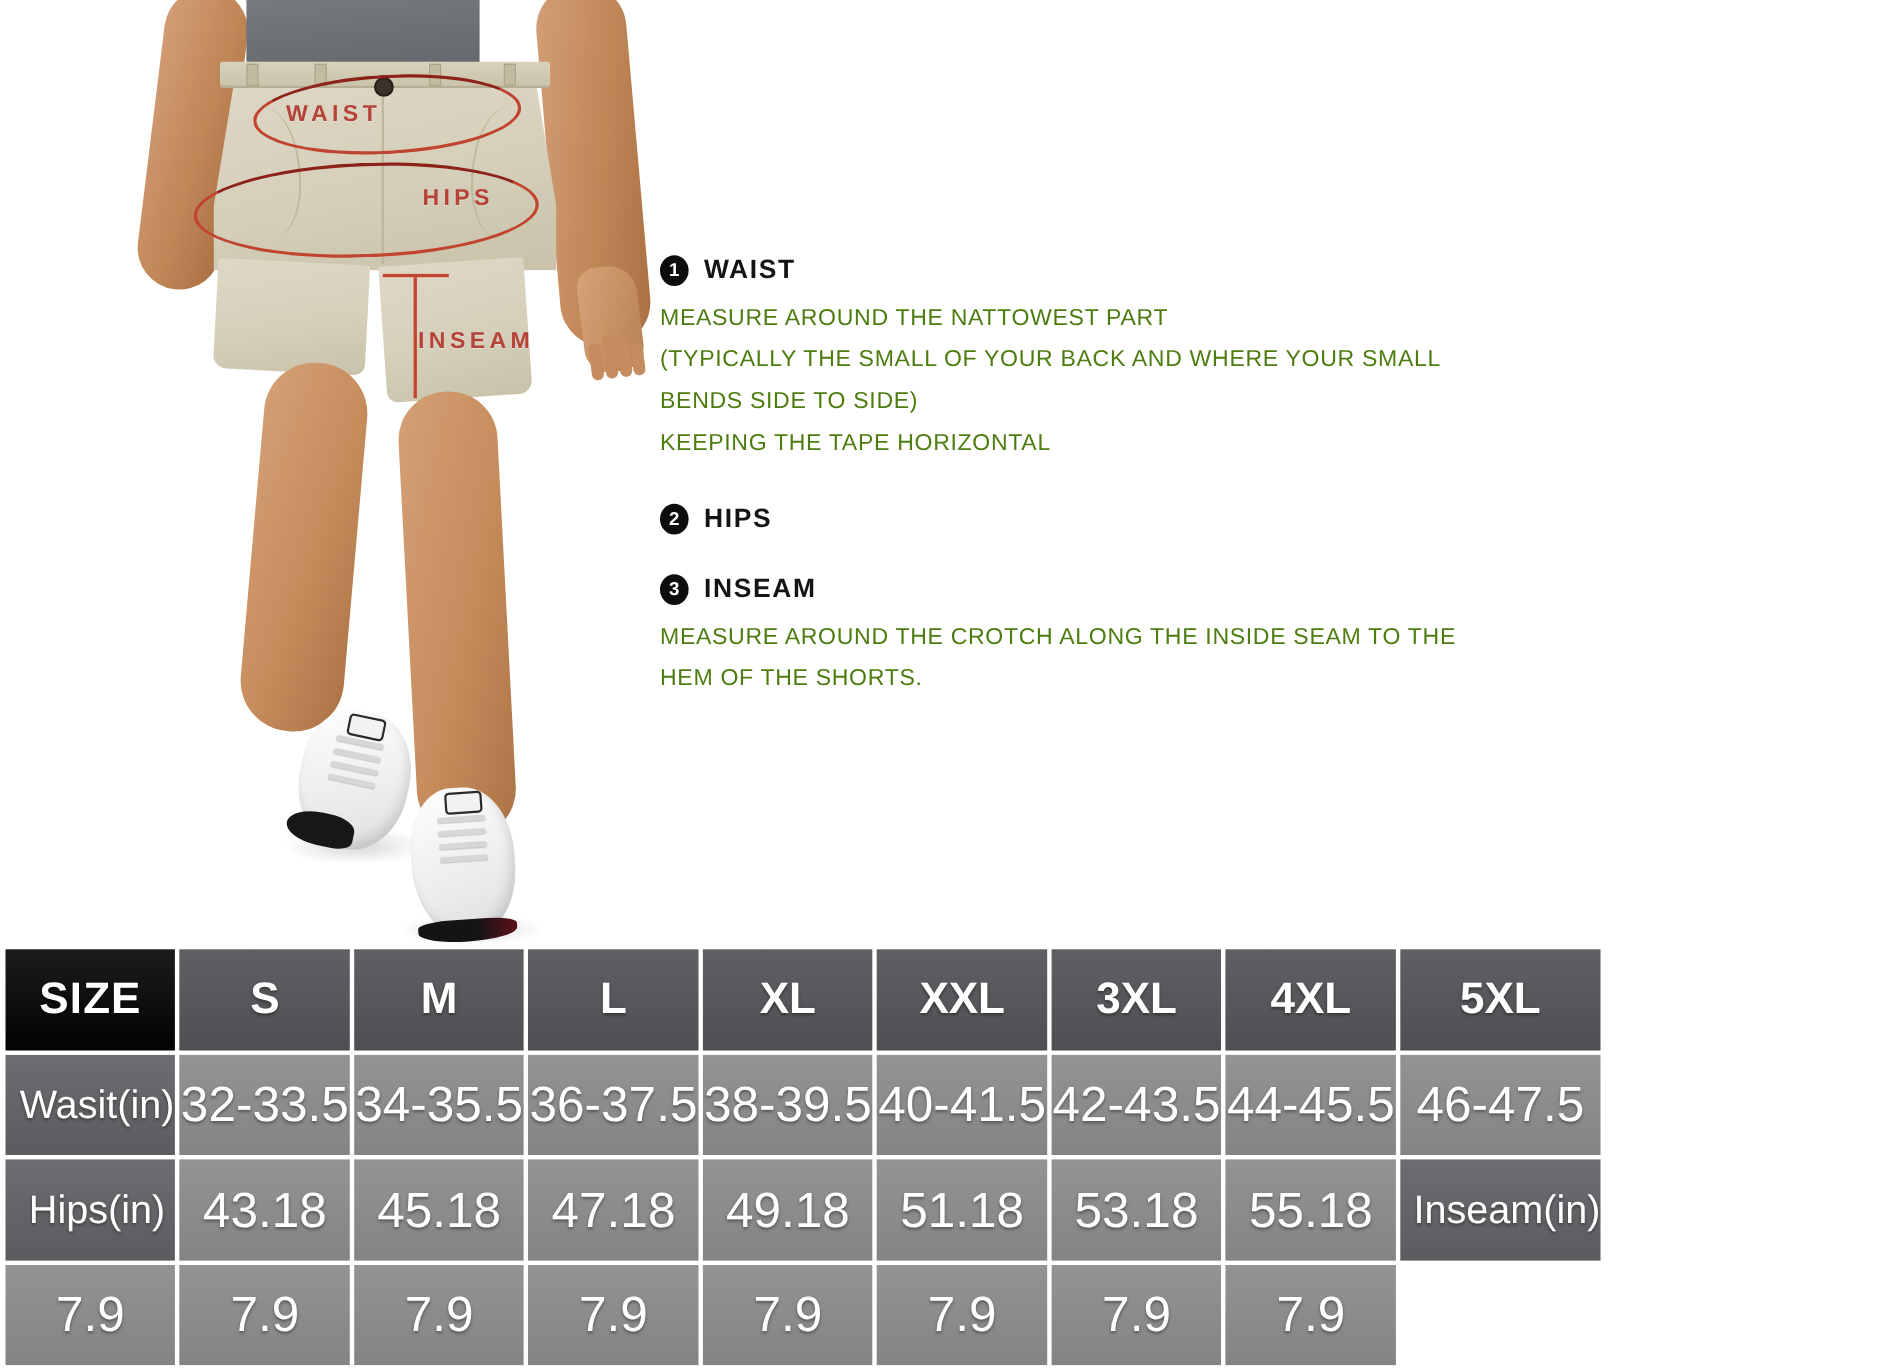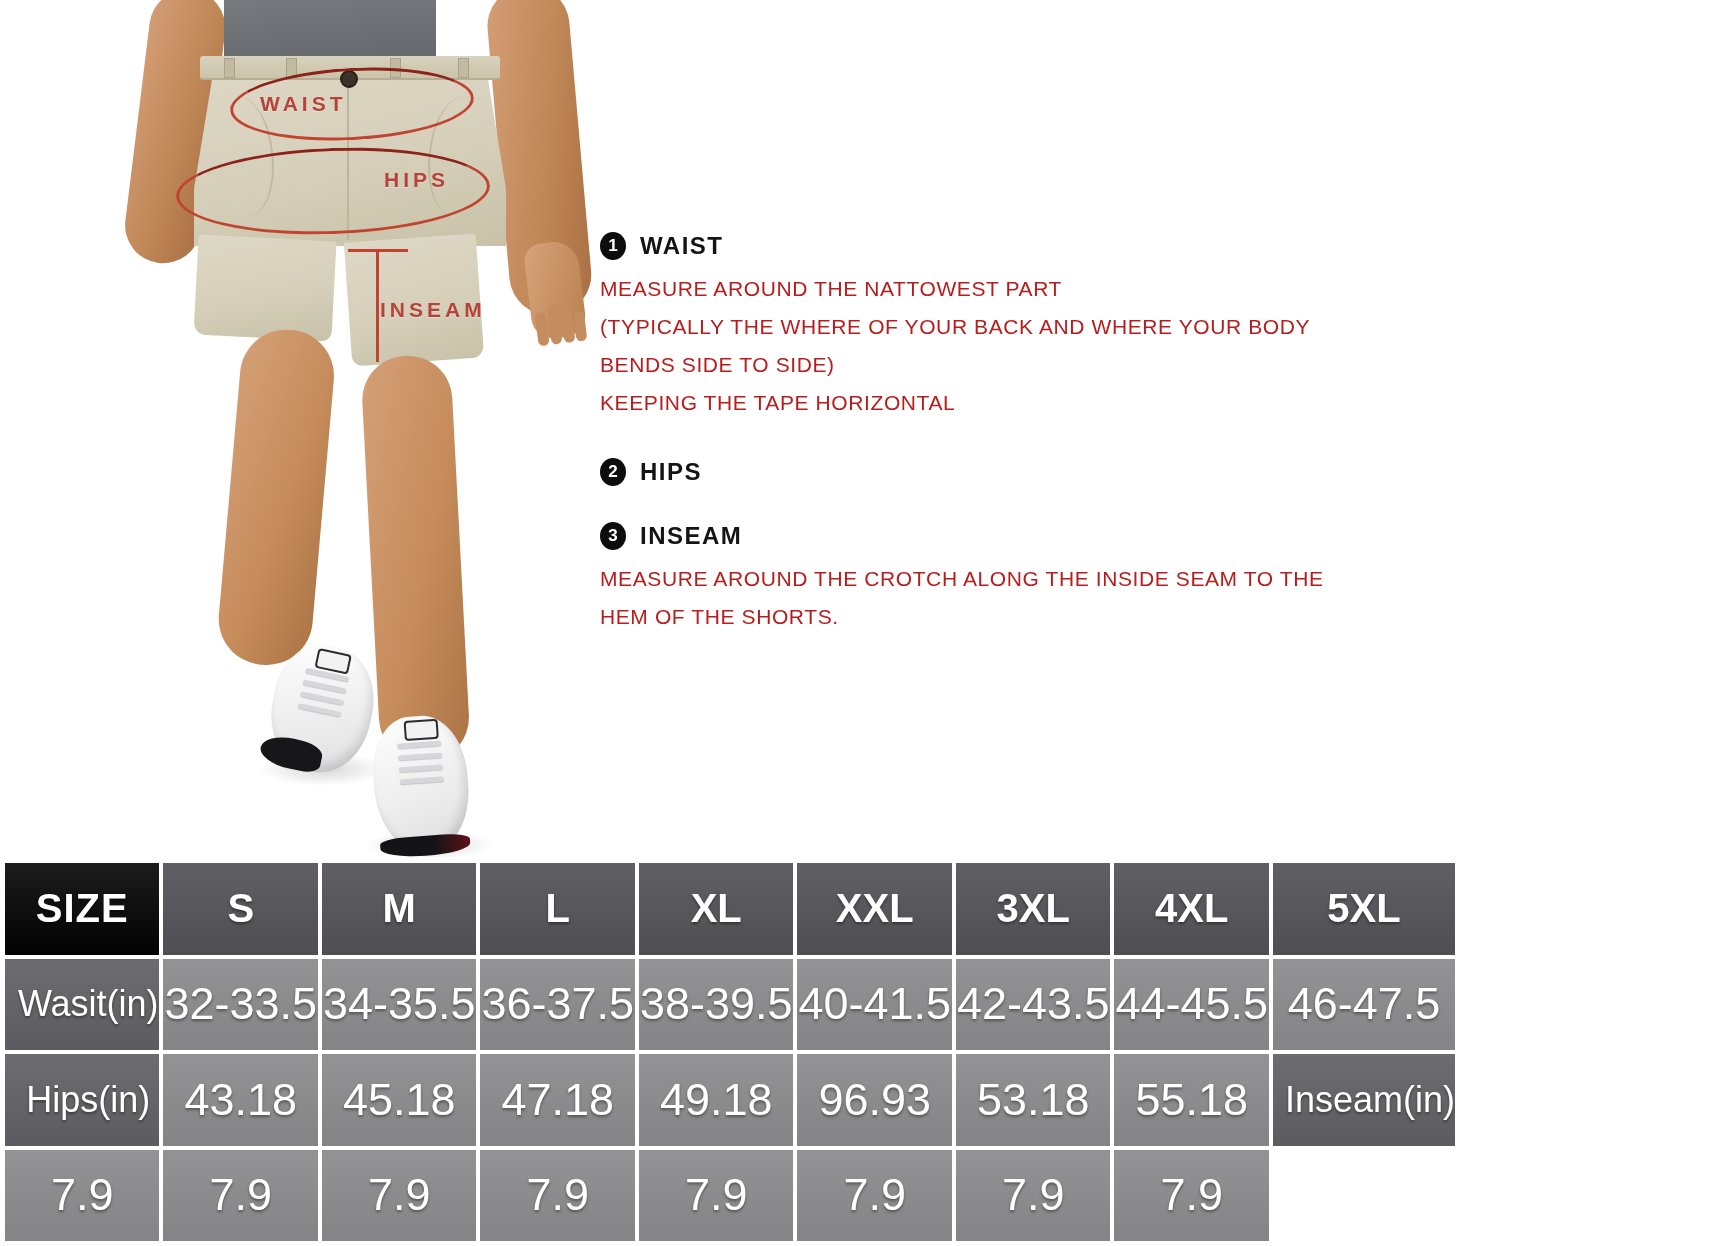--- a/index.html
+++ b/index.html
@@ -56,21 +56,21 @@
   .label-inseam{left:252px;top:298px;}
   .inseam-line{left:248px;top:252px;width:3px;height:110px;background:#c14431;}
   .inseam-tbar{left:220px;top:249px;width:60px;height:3px;background:#c14431;}
 
   
   .instructions{position:absolute;left:600px;top:232px;width:760px;color:#262626;}
   .sec{margin-bottom:36px;}
   .sec-head{display:flex;align-items:center;margin-bottom:10px;}
   .badge{width:26px;height:28px;border-radius:50%;background:#0d0d0d;color:#fff;font-size:17px;font-weight:700;display:flex;align-items:center;justify-content:center;margin-right:14px;}
   .sec-title{font-size:24px;font-weight:700;letter-spacing:1.5px;color:#141414;}
-  .sec-body{font-size:21px;line-height:38px;letter-spacing:.6px;color:#b91c1c;}
+  .sec-body{font-size:21px;line-height:38px;letter-spacing:.6px;color:#4d7c0f;}
   .sec-body div{white-space:nowrap;}
 
   
   .size-table{position:absolute;left:0;top:858px;width:1460px;height:388px;background:#fff;box-sizing:border-box;padding:5px;display:grid;grid-template-columns:repeat(9,1fr);grid-template-rows:repeat(4,1fr);gap:4px;}
   .cell{display:flex;align-items:center;justify-content:center;color:#fff;text-shadow:0 2px 3px rgba(0,0,0,.4);}
   .cell-size{background:linear-gradient(#1c1c1c,#020202);font-size:40px;font-weight:700;letter-spacing:1px;}
   .cell-head{background:linear-gradient(#606064,#4f4f53);font-size:40px;font-weight:700;}
   .cell-label{background:linear-gradient(#6d6d71,#5c5c60);font-size:36px;padding-left:12px;}
   .cell-val{background:linear-gradient(#939395,#848486);font-size:45px;}
 </style>
@@ -139,21 +139,21 @@
 
   <div class="instructions">
 
     <div class="sec">
       <div class="sec-head">
         <div class="badge">1</div>
         <div class="sec-title">WAIST</div>
       </div>
       <div class="sec-body">
         <div>MEASURE AROUND THE NATTOWEST PART</div>
-        <div>(TYPICALLY THE WHERE OF YOUR BACK AND WHERE YOUR BODY</div>
+        <div>(TYPICALLY THE SMALL OF YOUR BACK AND WHERE YOUR SMALL</div>
         <div>BENDS SIDE TO SIDE)</div>
         <div>KEEPING THE TAPE HORIZONTAL</div>
       </div>
     </div>
 
     <div class="sec">
       <div class="sec-head">
         <div class="badge">2</div>
         <div class="sec-title">HIPS</div>
       </div>
@@ -191,21 +191,21 @@
     <div class="cell cell-val">40-41.5</div>
     <div class="cell cell-val">42-43.5</div>
     <div class="cell cell-val">44-45.5</div>
     <div class="cell cell-val">46-47.5</div>
 
     <div class="cell cell-label">Hips(in)</div>
     <div class="cell cell-val">43.18</div>
     <div class="cell cell-val">45.18</div>
     <div class="cell cell-val">47.18</div>
     <div class="cell cell-val">49.18</div>
-    <div class="cell cell-val">96.93</div>
+    <div class="cell cell-val">51.18</div>
     <div class="cell cell-val">53.18</div>
     <div class="cell cell-val">55.18</div>
 
     <div class="cell cell-label">Inseam(in)</div>
     <div class="cell cell-val">7.9</div>
     <div class="cell cell-val">7.9</div>
     <div class="cell cell-val">7.9</div>
     <div class="cell cell-val">7.9</div>
     <div class="cell cell-val">7.9</div>
     <div class="cell cell-val">7.9</div>

